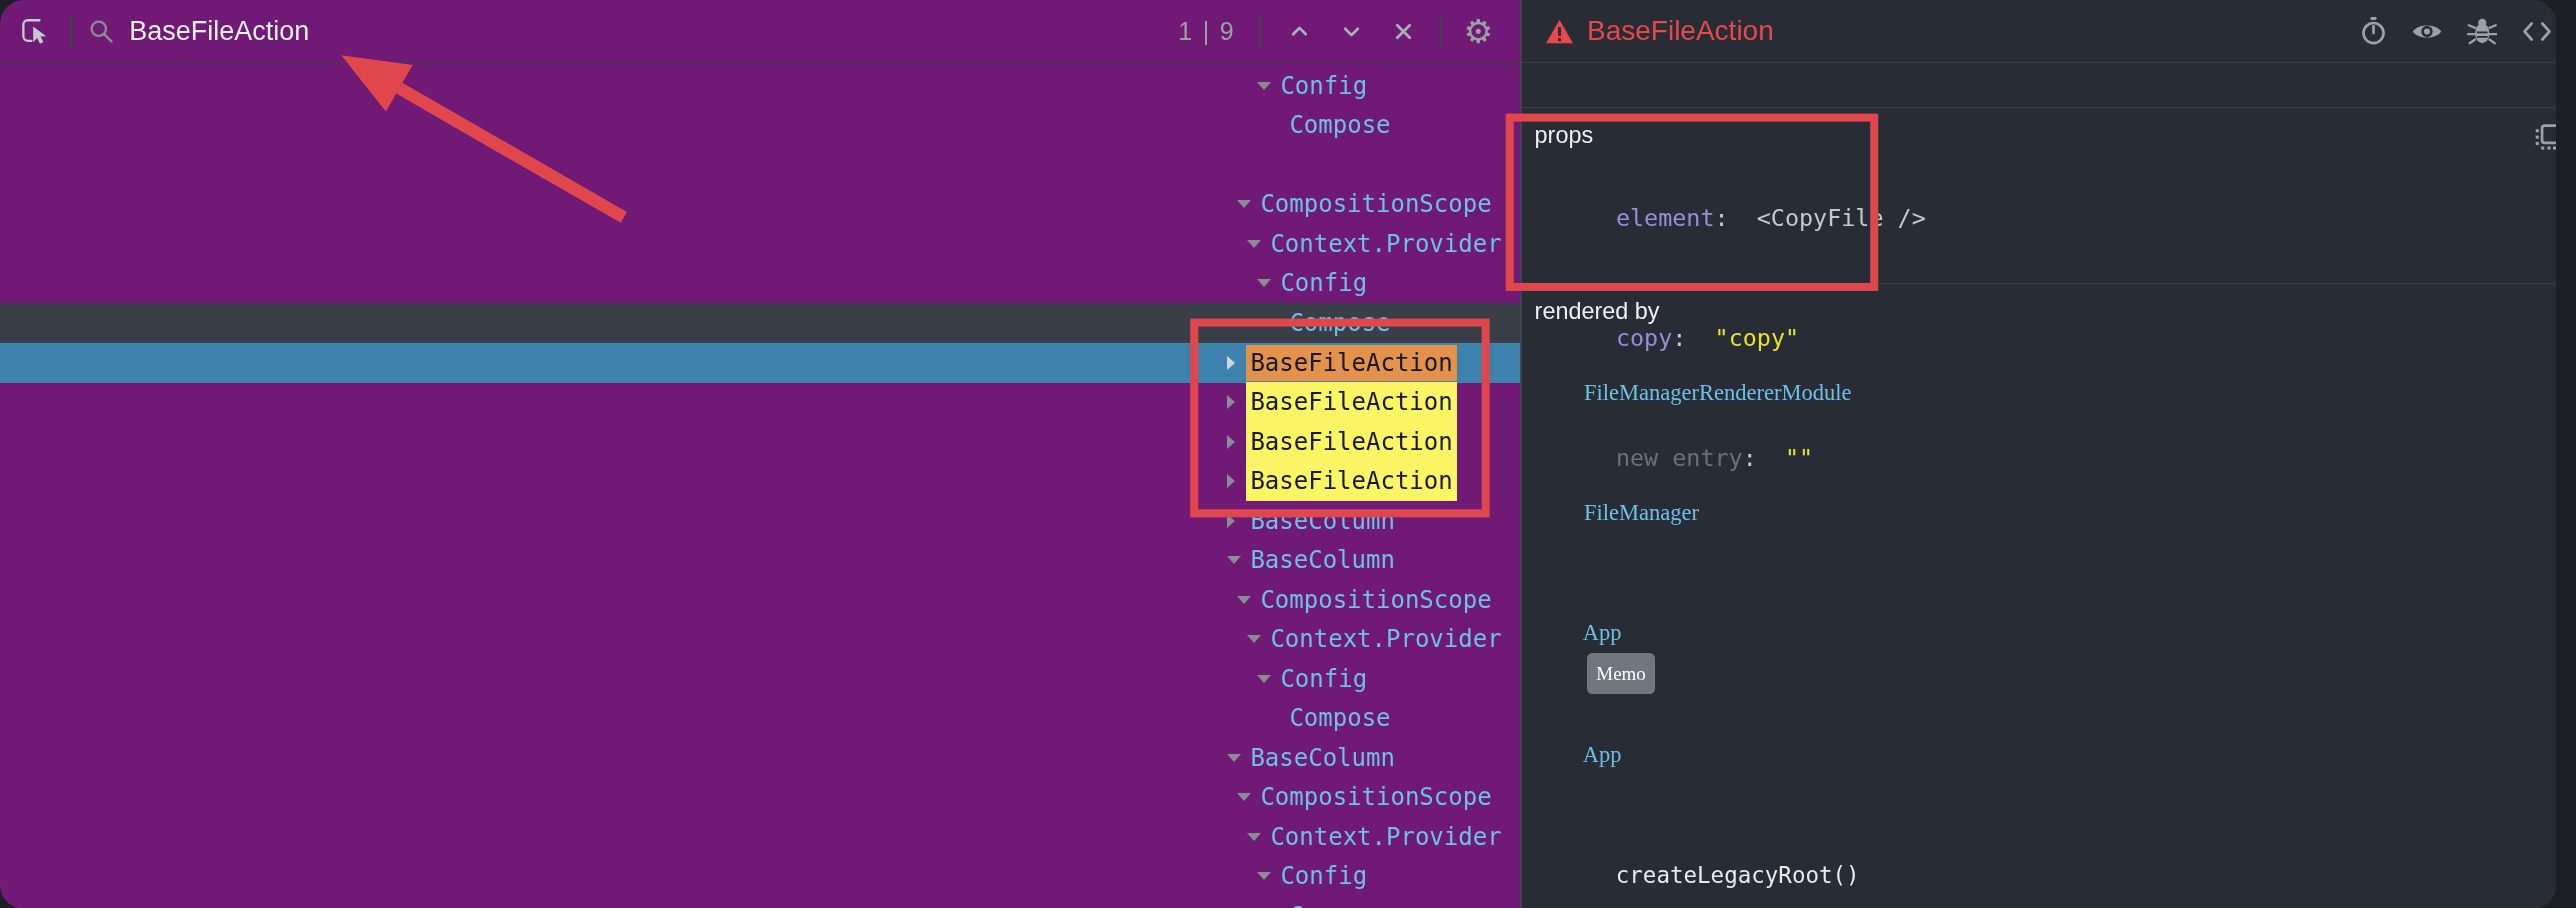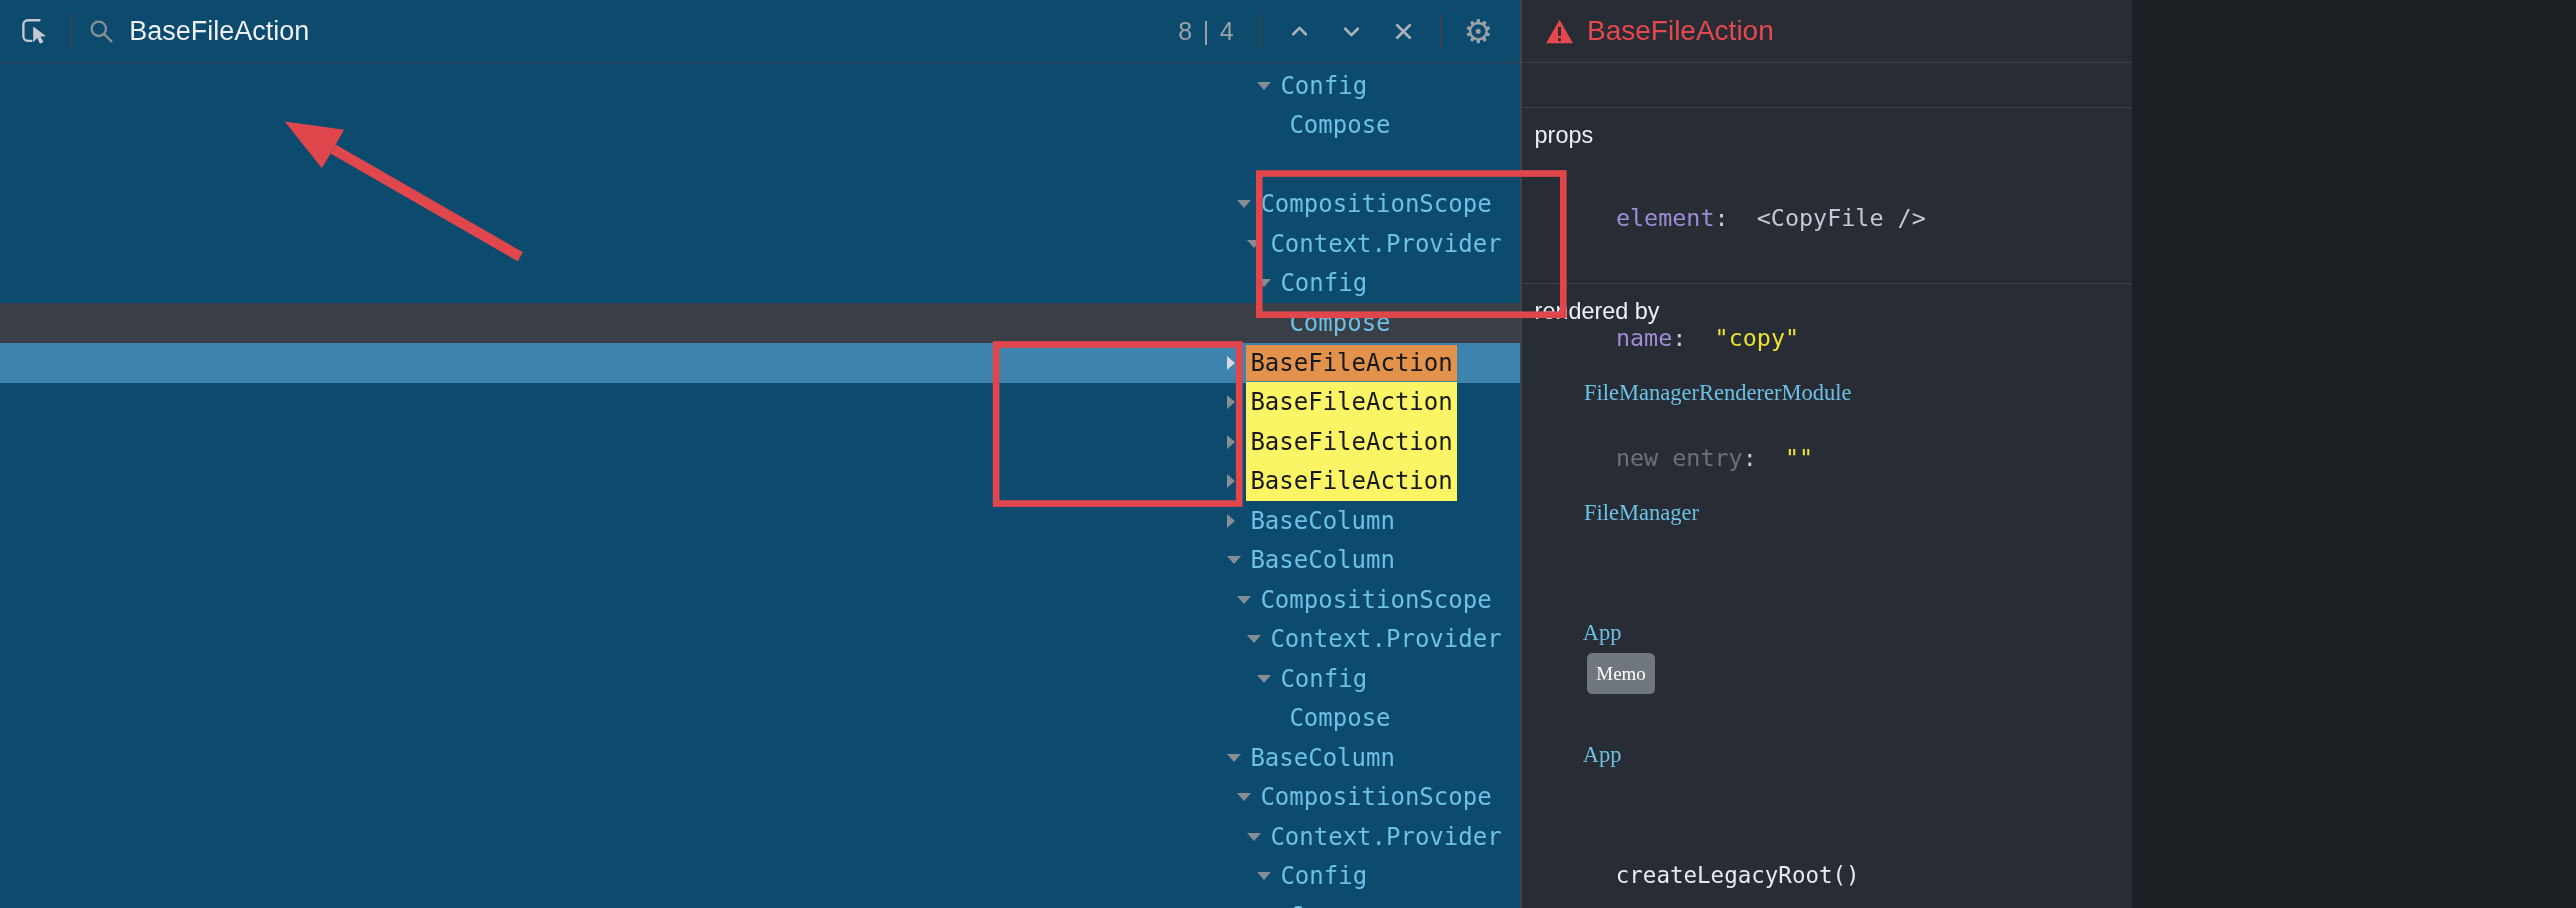--- a/index.html
+++ b/index.html
@@ -1,20 +1,21 @@
 <!DOCTYPE html>
 <html style="font-size:14.4px"><head>
 <meta charset="utf-8">
 <style>
   * { margin:0; padding:0; box-sizing:border-box; }
   html,body { background:#1c1f24; }
   .app {
-    position:relative; width:2132px; height:909px;
-    background:#0c4a6e; overflow:hidden;
+    position:relative; width:2556px; height:909px;
+    background:#701a75; overflow:hidden;
     font-family:"DejaVu Sans Mono", monospace;
+    border-radius:24px;
   }
   
   .left-pane { position:absolute; left:0; top:0; width:1520px; height:100%; }
   .toolbar {
     height:63px; border-bottom:1.8px solid #3a3f47;
     display:flex; align-items:center;
   }
   .icon-btn { display:flex; align-items:center; justify-content:center; background:none; border:none; cursor:pointer; }
   .btn-inspect { margin-left:18px; }
   .tsep { width:1.8px; height:34px; background:#3c414a; margin-left:18px; }
@@ -124,21 +125,21 @@
         </span>
       </button>
       <div class="tsep"></div>
       <span class="search-glass">
         <svg width="27" height="27" viewBox="0 0 30 30">
           <circle cx="12" cy="12" r="8" fill="none" stroke="#878e96" stroke-width="2.6"></circle>
           <line x1="18" y1="18" x2="26" y2="26" stroke="#878e96" stroke-width="2.6" stroke-linecap="round"></line>
         </svg>
       </span>
       <div class="search-input">BaseFileAction</div>
-      <div class="results-count">8 | 4</div>
+      <div class="results-count">1 | 9</div>
       <div class="nav-btns">
         <div class="tsep" style="margin-left:23.4px"></div>
         <button class="icon-btn">
           <span>
             <svg width="27" height="27" viewBox="0 0 30 30">
                 <polyline points="8,18 15,11 22,18" fill="none" stroke="#aab0b7" stroke-width="3" stroke-linecap="round" stroke-linejoin="round"></polyline>
               </svg>
           </span>
         </button>
         <button class="icon-btn">
@@ -323,21 +324,21 @@
             <rect x="22" y="27" width="3.4" height="3.4" fill="#9aa1a8"></rect>
           </svg>
         </span>
       </button>
       <div class="section-label">props</div>
       <div class="props-rows" id="props-rows">
           <div class="prop-row">
     <span class="pkey">element</span><span class="pcolon">:</span><span class="gap">  </span><span class="pval element">&lt;CopyFile /&gt;</span>
   </div>
           <div class="prop-row">
-    <span class="pkey">name</span><span class="pcolon">:</span><span class="gap">  </span><span class="pval string">"copy"</span>
+    <span class="pkey">copy</span><span class="pcolon">:</span><span class="gap">  </span><span class="pval string">"copy"</span>
   </div>
           <div class="prop-row">
     <span class="pkey dim">new entry</span><span class="pcolon">:</span><span class="gap">  </span><span class="pval string">""</span>
   </div>
         </div>
     </div>
 
     <div class="rendered-section">
       <div class="section-label">rendered by</div>
       <div class="rendered-list" id="rendered-list">

